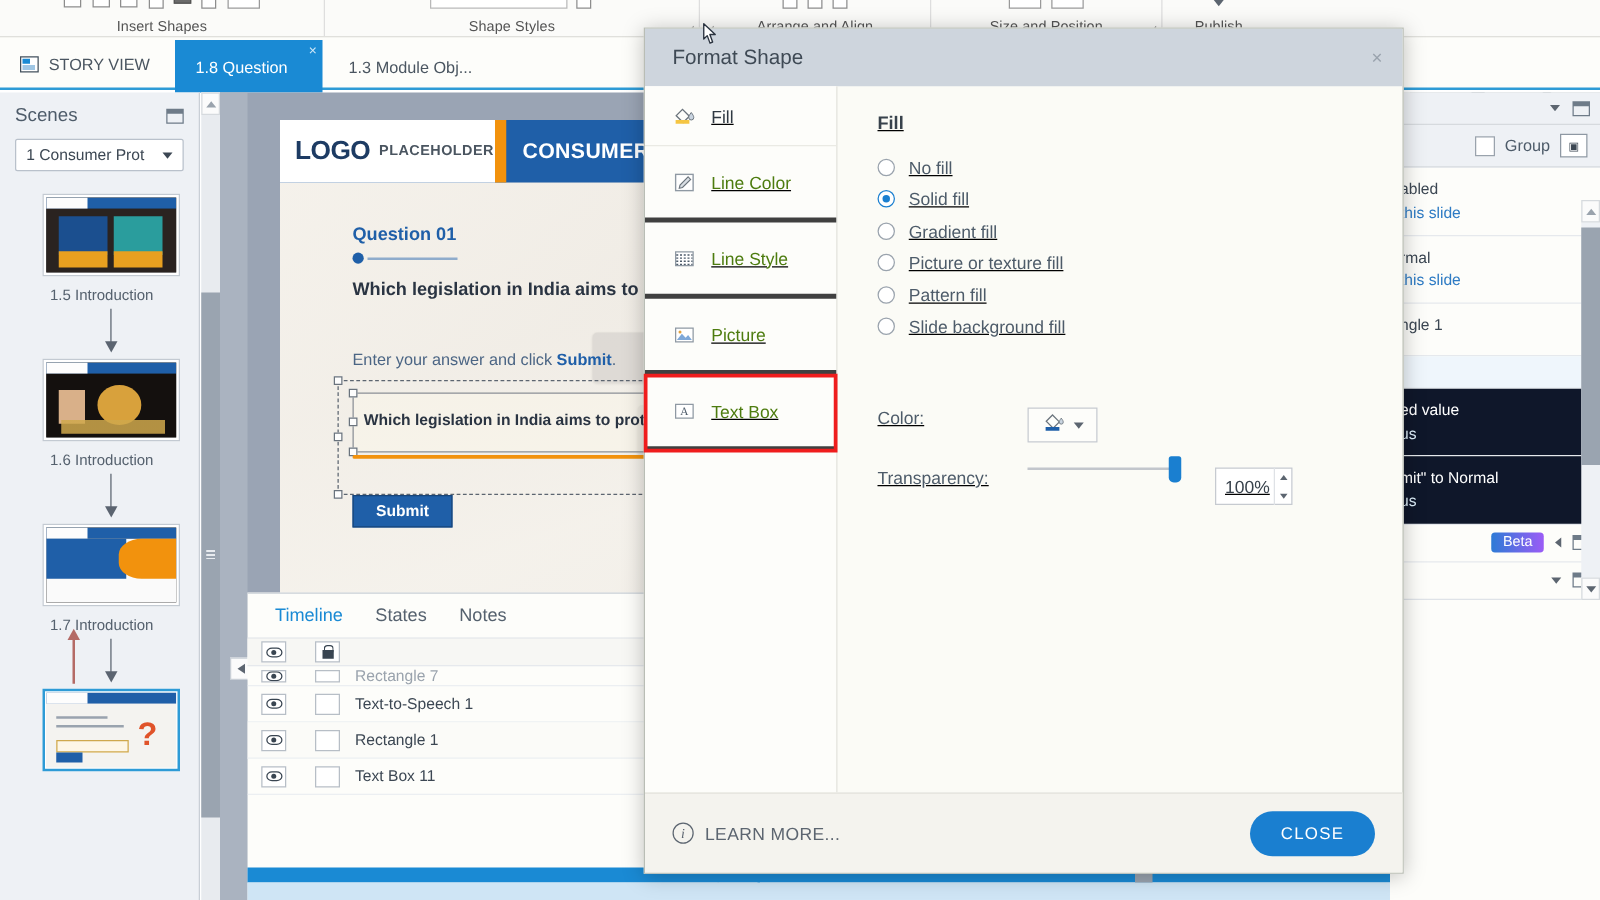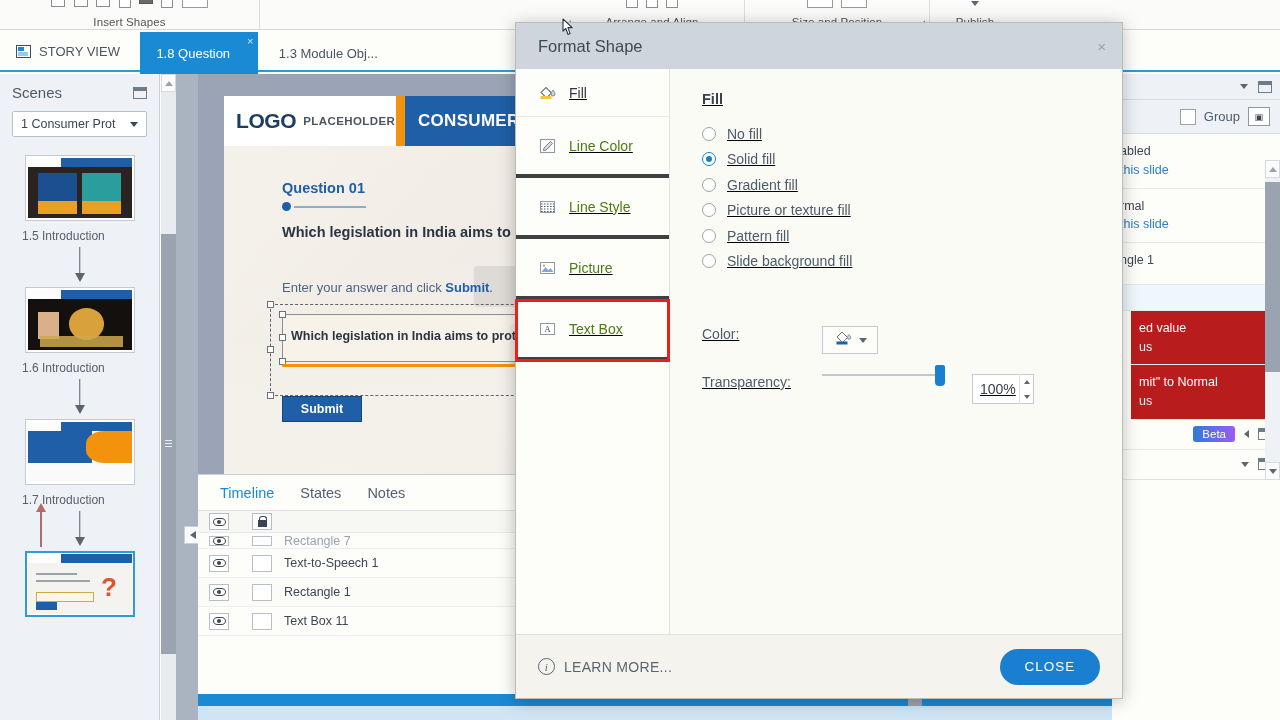--- a/index.html
+++ b/index.html
@@ -77,21 +77,21 @@
   }
   .scenes-title { font-size: 15px; color: #4d5b69; }
   .pin-icon { width:14px;height:12px;border:1.4px solid #6e7b88;border-top-width:4px; }
   .scene-select {
     margin: 4px 12px 10px 12px; height: 26px; background:#fff;
     border:1px solid #b9c1cb; border-radius: 2px;
     display:flex; align-items:center; justify-content:space-between;
     padding: 0 8px; font-size: 12.5px; color:#3c4753;
   }
   .caret-dn { width:0;height:0;border-left:4px solid transparent;border-right:4px solid transparent;border-top:5px solid #3c4753;}
-  .thumb-wrap { padding: 8px 10px; }
+  .thumb-wrap { padding: 8px 10px; margin-left: 18px; }
   .thumb {
     width: 110px; height: 66px; background:#fff; border:1px solid #c3cad2; padding:2px;
     margin: 0 auto; position: relative; overflow:hidden;
   }
   .thumb.selected { border:2px solid #2e9bd6; padding:1px; }
   .thumb-inner { width:100%; height:100%; position:relative; overflow:hidden; background:#222; }
   .t-bar { position:absolute; left:0; right:0; top:0; height:9px; background:#1f5fa8; }
   .t-bar:before { content:""; position:absolute; left:0;top:0;width:32%;height:9px;background:#fdfdfd;}
   .scene-label { font-size: 12px; color:#55616e; margin: 8px 0 0 12px; }
   .arrow-down { width:100%; height:44px; position:relative; }
@@ -237,21 +237,21 @@
 
   
   .right-panel { position:absolute; left:1112px; top:74px; width:168px; height:646px; background:#fdfdfa; overflow:hidden;}
   .rp-toolbar { height:26px; background:#eef1f5; border-bottom:1px solid #d6dade; display:flex; align-items:center; justify-content:flex-end; gap:10px; padding-right:8px;}
   .rp-row2 { height:34px; background:#eef1f5; display:flex; align-items:center; justify-content:flex-end; gap:8px; padding-right:10px; border-bottom:1px solid #d6dade;}
   .rp-check { width:16px;height:16px;background:#fff;border:1px solid #9aa3ad;}
   .rp-grouplbl { font-size:13px; color:#4d5b69; }
   .rp-sq { width:22px;height:19px;border:1px solid #8e98a3;background:#fff;display:flex;align-items:center;justify-content:center;font-size:9px;color:#3c4753;}
   .rp-item { padding:8px 6px 8px 8px; border-bottom:1px solid #e6e9ed; font-size:12.5px; color:#3c4753; line-height:1.5; }
   .rp-item .lnk { color:#2e7bc4; }
-  .rp-item.sel { background:#b91c1c; color:#fff;margin-left:19px; }
+  .rp-item.sel { background:#0f172a; color:#fff; }
   .rp-item.sel .lnk { color:#dff0fb; }
   .rp-item.plain { background:#eff6fc; height:26px; padding:0;}
   .rp-scroll { position:absolute; right:0; top:100px; width:15px; height:300px; background:#eef1f5; }
   .rp-scroll-thumb { position:absolute; left:0; top:22px; width:15px; height:190px; background:#9aa4b0; }
   .rp-sb-btn { position:absolute; left:0; width:15px;height:18px;background:#fbfbfb;border:1px solid #d6dade;display:flex;align-items:center;justify-content:center;}
   .beta-badge { display:inline-block; padding:2px 9px; border-radius:3px; font-size:11.5px; color:#fff;
     background:linear-gradient(90deg,#2e7bd6,#9b5cf6); }
   .rp-footer { height:30px; display:flex; align-items:center; justify-content:flex-end; gap:9px; padding-right:8px; border-bottom:1px solid #e6e9ed;}
   .tiny-tri-l { width:0;height:0;border-top:4px solid transparent;border-bottom:4px solid transparent;border-right:5px solid #5c6570;}
   .tiny-tri-d { width:0;height:0;border-left:4px solid transparent;border-right:4px solid transparent;border-top:5px solid #5c6570;}
@@ -324,20 +324,28 @@
       <div class="ribbon-icons">
         <span class="mini-shape"></span>
         <span class="mini-shape"></span>
         <span class="mini-shape"></span>
         <span class="mini-shape r2"></span>
         <span class="mini-shape dark"></span>
         <span class="mini-shape r2"></span>
         <span class="mini-box"></span>
       </div>
       <div class="glabel">Insert Shapes</div>
+    </div>
+    <div class="ribbon-group" style="left:260px;width:300px;">
+      <div class="ribbon-icons">
+        <span class="mini-wide"></span>
+        <span class="mini-shape r2"></span>
+      </div>
+      <div class="glabel">Shape Styles</div>
+      <div class="dialog-launcher" style="right:4px;">◢</div>
     </div>
     <div class="ribbon-group" style="left:560px;width:185px;">
       <div class="ribbon-icons">
         <span class="mini-shape r2"></span>
         <span class="mini-shape r2"></span>
         <span class="mini-shape r2"></span>
       </div>
       <div class="glabel">Arrange and Align</div>
       <div class="dialog-launcher" style="left:4px;">◢</div>
     </div>

